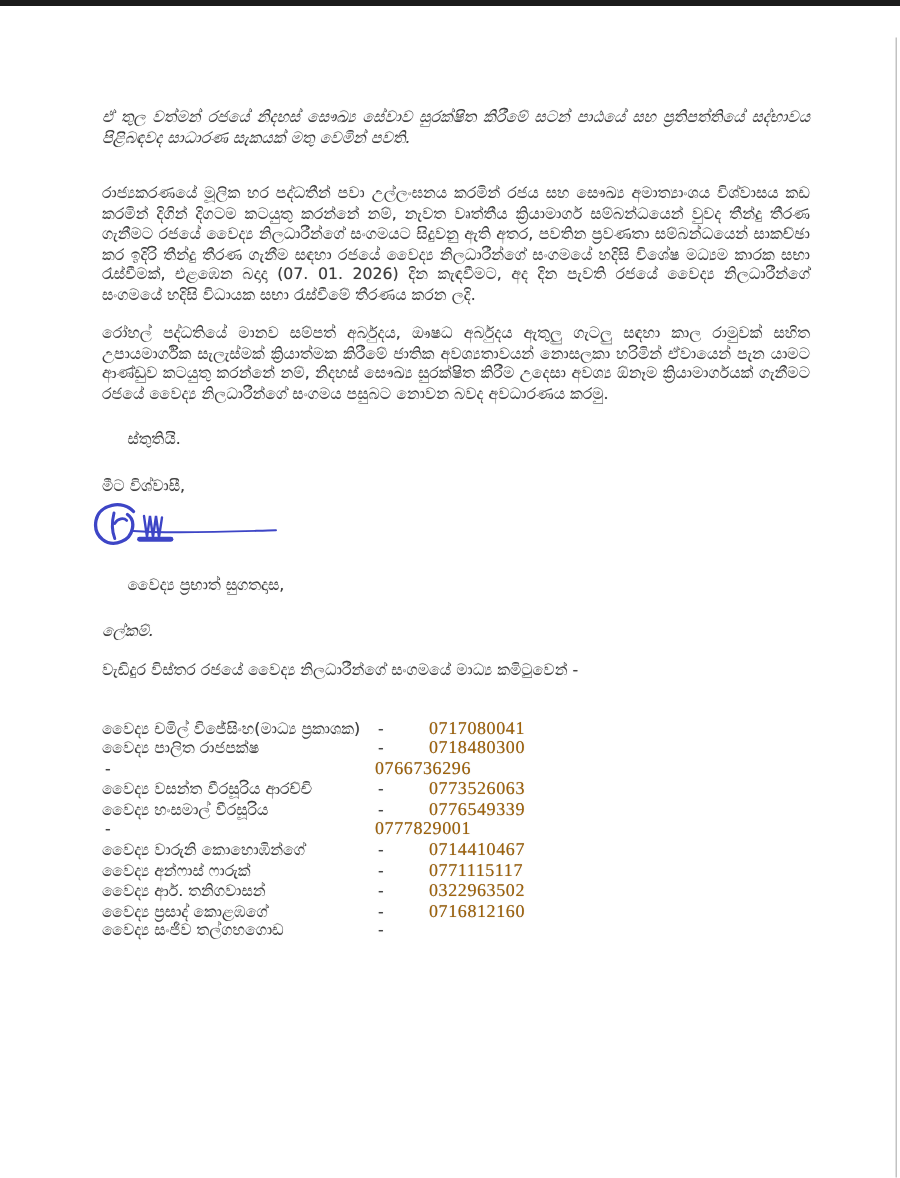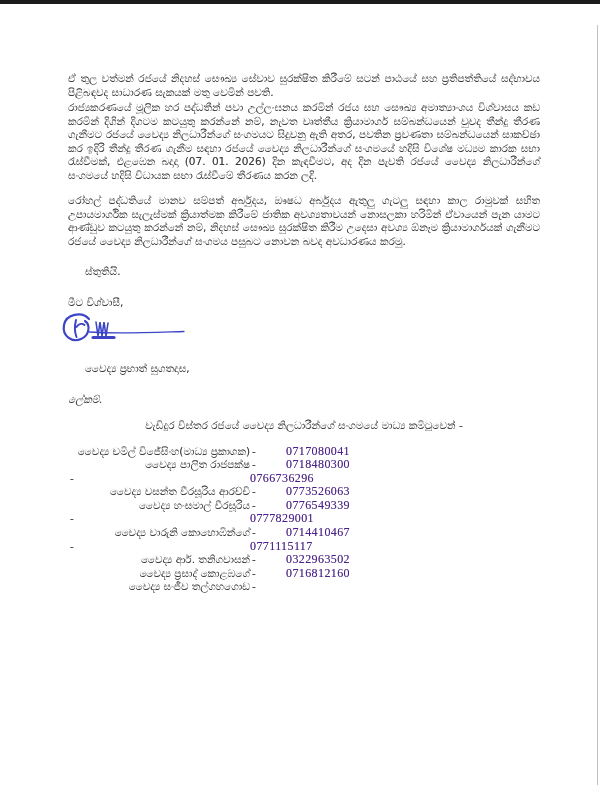--- a/index.html
+++ b/index.html
@@ -19,39 +19,39 @@
     background: #c2c2c2;
   }
   .letter {
     position: absolute; left: 68px; top: 72px; width: 472px;
     color: #3e3e3e;
     font-size: 10.5px;
     line-height: 13.5px;
     text-shadow: 0 0 0.5px rgba(70,70,70,0.55);
   }
   .para { margin: 0 0 12px 0; text-align: justify; }
-  .para.first { margin-bottom: 2px; }
+  .para.first { margin-bottom: 24px; font-style: italic; }
   .line { margin: 17px; }
   .closing-line { margin: 0 0 1px 0; }
   .signature-wrap { height: 35px; margin: 1px 0 0 -8px; }
   .signature-wrap svg { display: block; }
   .signatory-title { margin: 0 0 13px 0; font-style: italic; }
-  .contacts-heading { margin: 0 0 12px 0; text-align: center; }
+  .contacts-heading { margin: 0 0 24px 0; }
   .contact-row {
     display: grid;
     grid-template-columns: 182px 36px auto;
     align-items: baseline;
     height: 13.6px;
   }
-  .contact-name { white-space: nowrap; text-align: right; }
+  .contact-name { white-space: nowrap; }
   .contact-sep { text-align: left; padding-left: 2px; }
   .contact-phone {
     font-family: "Liberation Serif", serif;
     font-size: 12px;
-    color: #4c1d95;
+    color: #a16207;
     letter-spacing: 0.4px;
   }
 </style>
 </head>
 <body>
 
 <div class="scan-top-edge"></div>
 <div class="scan-right-edge"></div>
 
 <div class="letter">
@@ -109,20 +109,21 @@
     <div class="contact-row">
       <span class="contact-sep">-</span>
       <span class="contact-phone">0777829001</span>
     </div>
     <div class="contact-row">
       <span class="contact-name">වෛද්‍ය වාරුනි කොහොඹින්ගේ</span>
       <span class="contact-sep">-</span>
       <span class="contact-phone">0714410467</span>
     </div>
     <div class="contact-row">
+      <span class="contact-name">වෛද්‍ය අන්ෆාස් ෆාරුක්</span>
       <span class="contact-sep">-</span>
       <span class="contact-phone">0771115117</span>
     </div>
     <div class="contact-row">
       <span class="contact-name">වෛද්‍ය ආර්. තනිගවාසන්</span>
       <span class="contact-sep">-</span>
       <span class="contact-phone">0322963502</span>
     </div>
     <div class="contact-row">
       <span class="contact-name">වෛද්‍ය ප්‍රසාද් කොළඹගේ</span>

